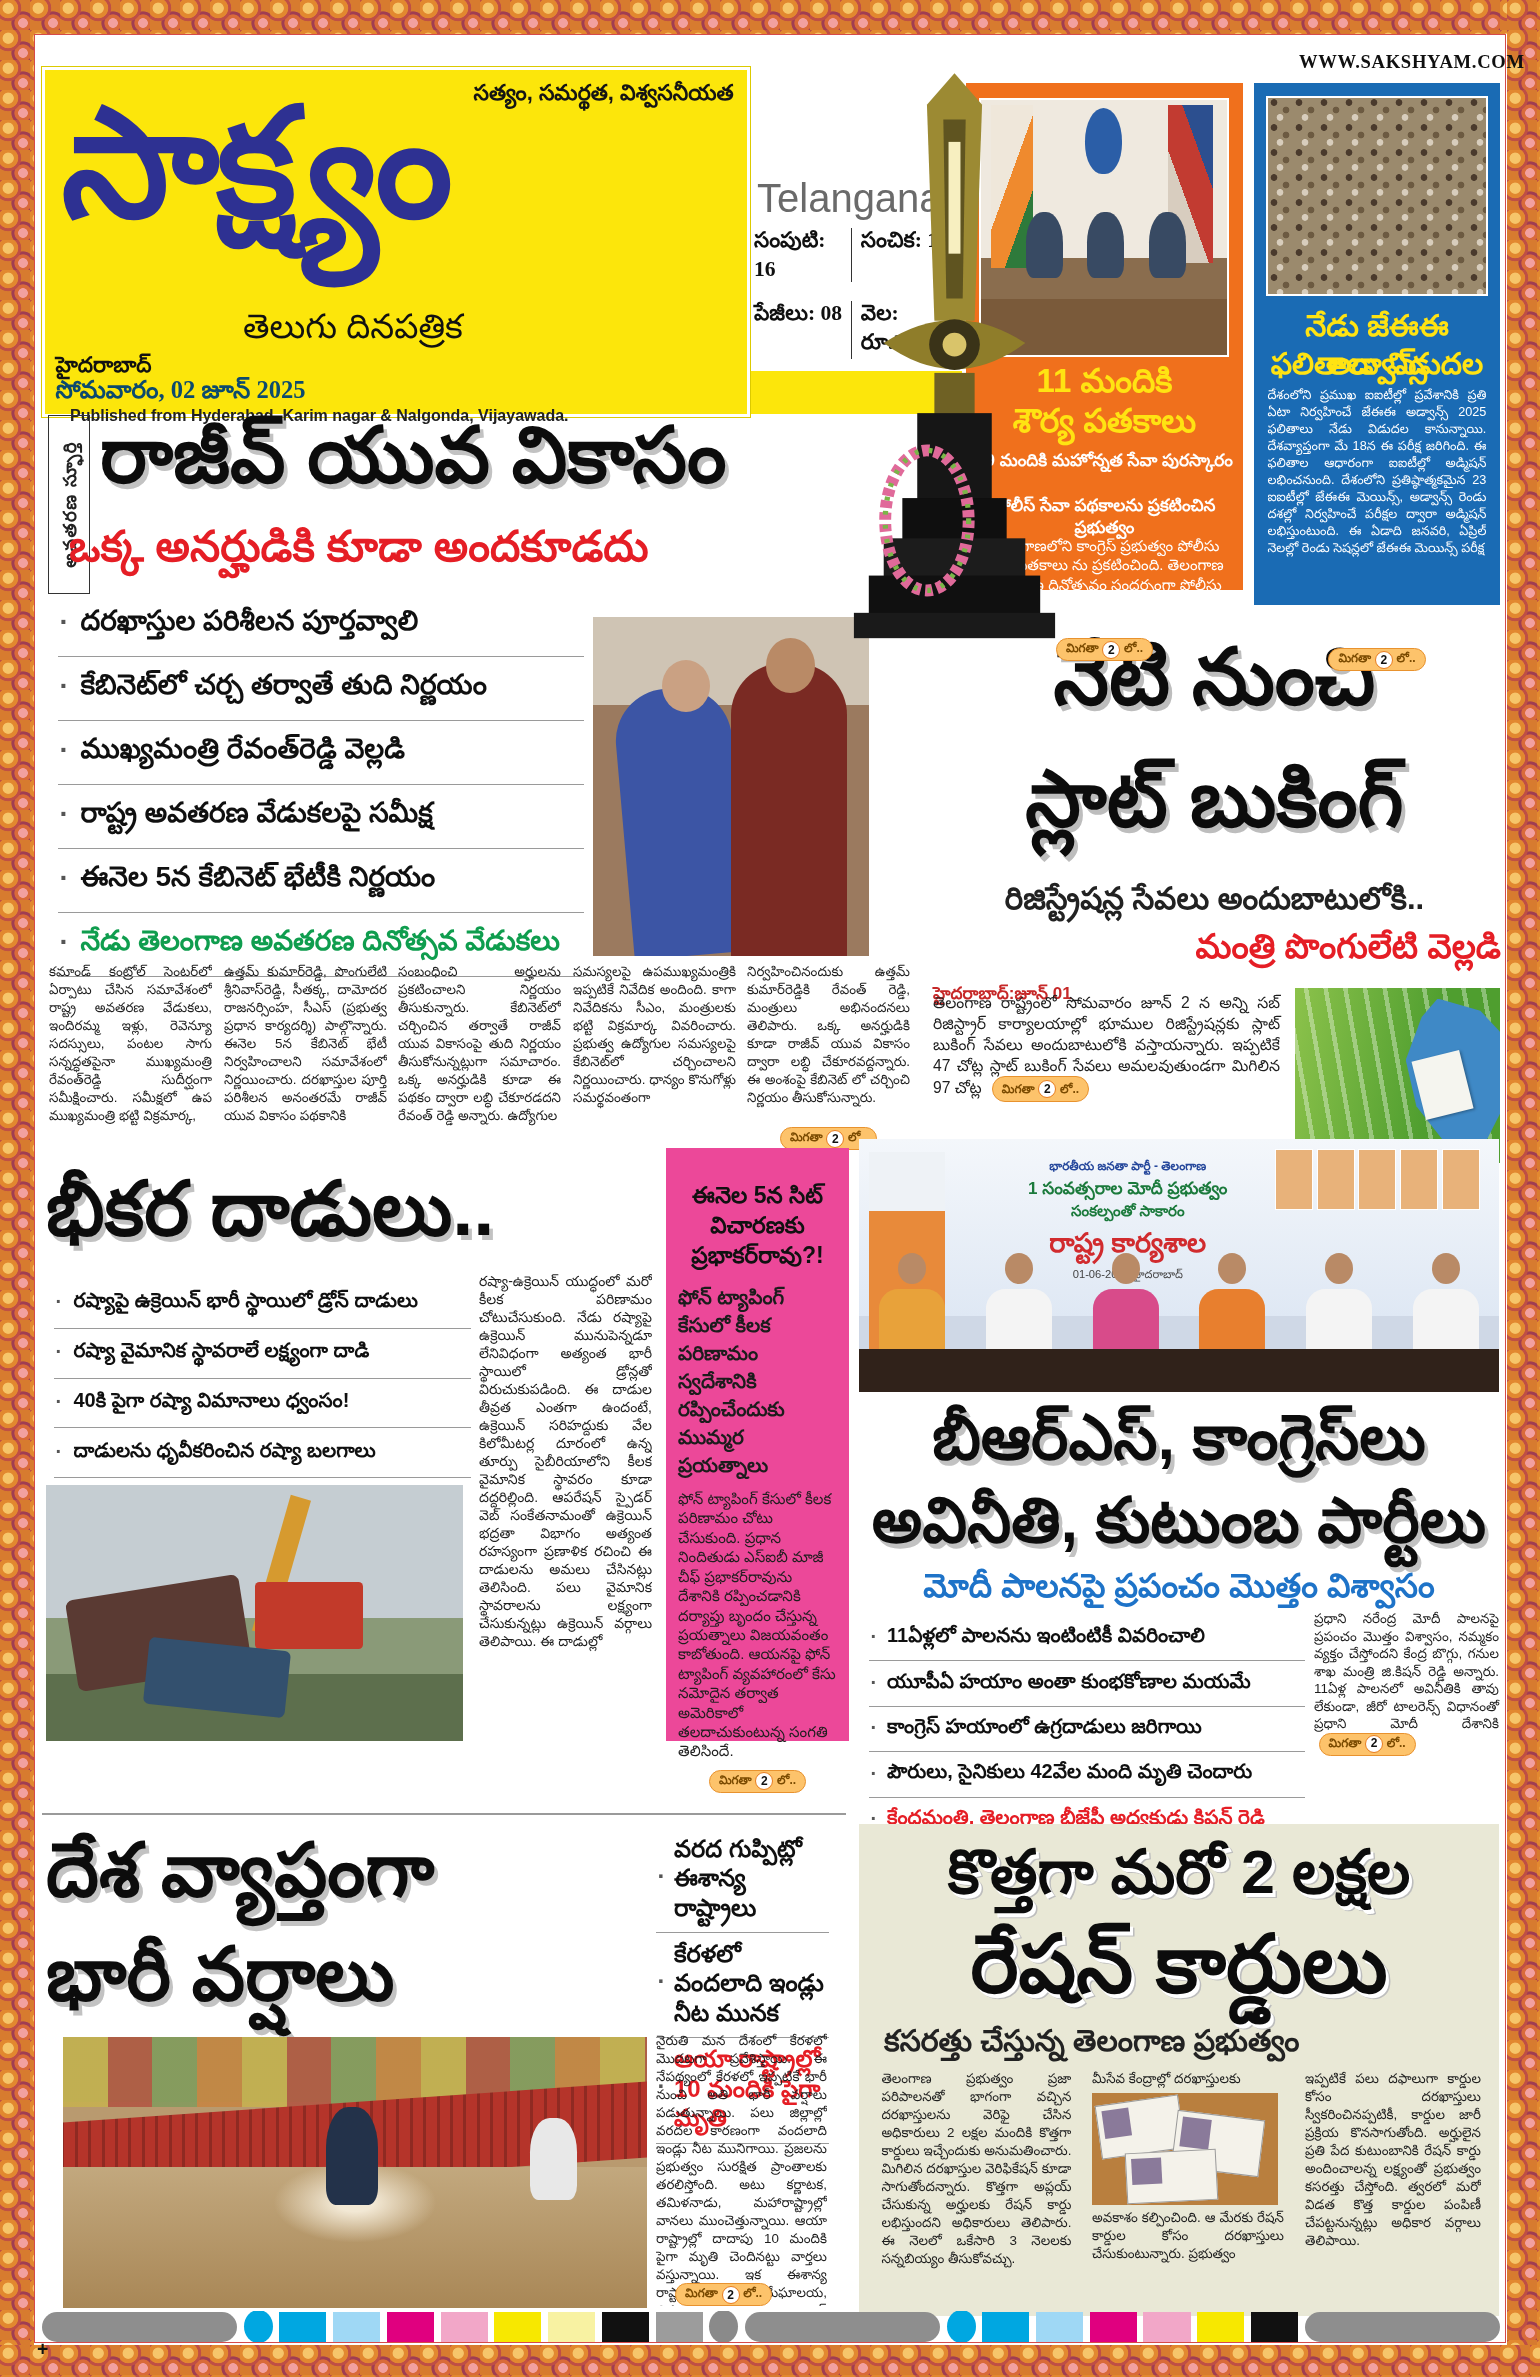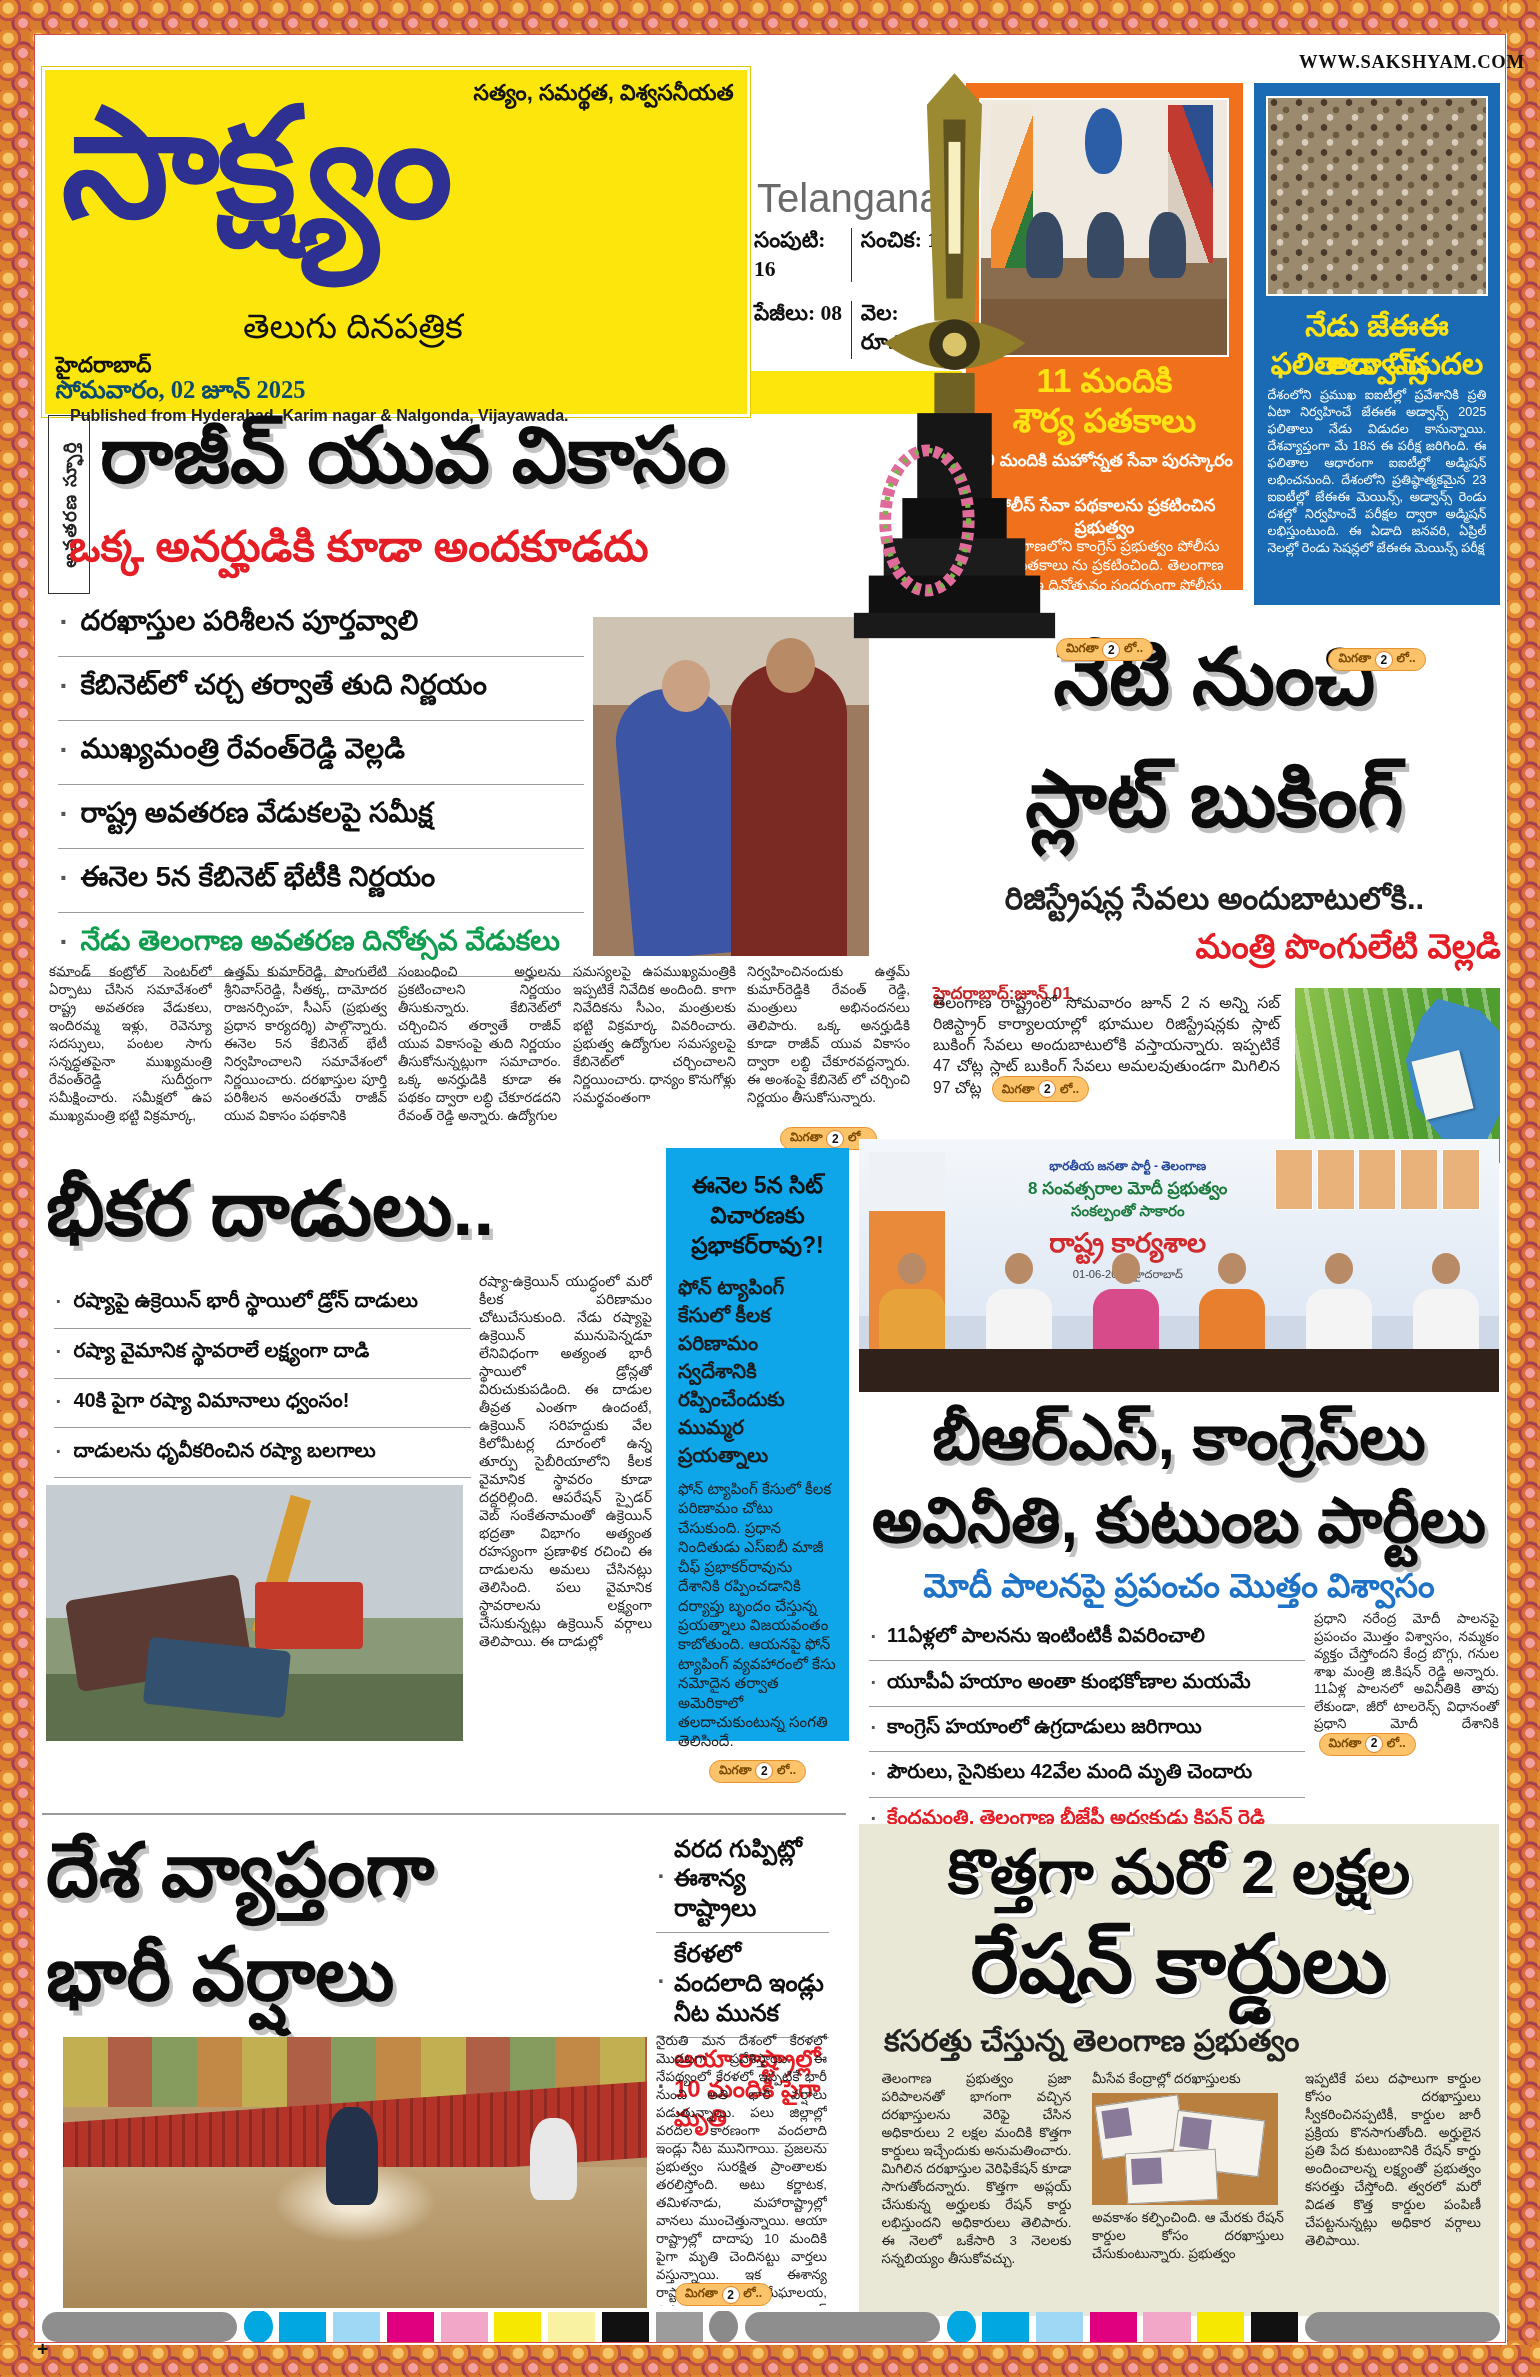--- a/index.html
+++ b/index.html
@@ -83,21 +83,21 @@
   #drone-head{left:46px;top:1160px;font-size:76px;line-height:1.3}
   #drone-bullets{left:54px;top:1279px;width:417px}
   #drone-bullets .bi{font-size:20px;padding:10.4px 0 10.4px 19.4px}
   #train-photo{left:46px;top:1485px;width:417px;height:256px;background:linear-gradient(#c5cdd2 0 52%,#8a9a78 52% 74%,#5d6f4d 74%);overflow:hidden}
   #train-photo .crane{position:absolute;left:54%;top:4%;width:5%;height:55%;background:#d69a2f;transform:rotate(16deg)}
   #train-photo .cab{position:absolute;left:50%;top:38%;width:26%;height:26%;background:#c23a2a;border-radius:4.5px}
   #train-photo .wreck{position:absolute;left:6%;top:40%;width:42%;height:36%;background:#5a3a33;border-radius:7.5px;transform:rotate(-9deg)}
   #train-photo .wreck2{position:absolute;left:24%;top:62%;width:34%;height:26%;background:#33506e;border-radius:6px;transform:rotate(6deg)}
   #drone-body{left:479px;top:1272px;width:173px;height:470px;font-size:14px;line-height:18px;color:#1e1e1e;text-align:justify;overflow:hidden}
   
-  #sit-box{left:666px;top:1148px;width:183px;height:593px;background:#0ea5e9;padding:23px 12px;box-sizing:border-box}
+  #sit-box{left:666px;top:1148px;width:183px;height:593px;background:#ec4899;padding:33px 12px;box-sizing:border-box}
   #sit-head{font-size:23px;font-weight:bold;color:#111;text-align:center;line-height:1.3}
   #sit-sub{font-size:20px;font-weight:bold;color:#1c1c1c;line-height:1.4;margin-top:12px}
   #sit-body{font-size:15px;line-height:19.4px;color:#1e1e1e;margin-top:10.4px}
   
   #bjp-photo{left:859px;top:1139px;width:640px;height:253px;background:#cfd8e6;overflow:hidden}
   #bjp-photo .banner{position:absolute;inset:0 0 30% 0;background:linear-gradient(#f4f7fb,#dfe8f4)}
   #bjp-photo .modi{position:absolute;left:1.5%;top:5%;width:12%;height:90%;background:linear-gradient(#eef2f6 0 26%,#e88a3a 26%)}
   #bjp-photo .ports{position:absolute;right:3%;top:4%;width:32%;height:24%;display:flex;gap:3.7px}
   #bjp-photo .port{flex:1;background:#e8b27a;border:1.5px solid #fff;box-sizing:border-box}
   #bjp-photo .btxt{position:absolute;left:18%;top:8%;width:48%;text-align:center}
@@ -323,21 +323,21 @@
     <div class="modi"></div>
     <div class="ports">
       <div class="port"></div>
       <div class="port"></div>
       <div class="port"></div>
       <div class="port"></div>
       <div class="port"></div>
     </div>
     <div class="btxt">
       <div class="bjp-org">భారతీయ జనతా పార్టీ - తెలంగాణ</div>
-      <div class="bjp-b1">8 సంవత్సరాల మోదీ ప్రభుత్వం</div>
+      <div class="bjp-b1">1 సంవత్సరాల మోదీ ప్రభుత్వం</div>
       <div class="bjp-b2">సంకల్పంతో సాకారం</div>
       <div class="bjp-title">రాష్ట్ర కార్యశాల</div>
       <div class="bjp-date">01-06-2025 హైదరాబాద్</div>
     </div>
     <div class="people">
       <div class="person">
           <span class="head"></span>
           <span class="torso" style="background:#e8a23a"></span>
         </div>
       <div class="person">

